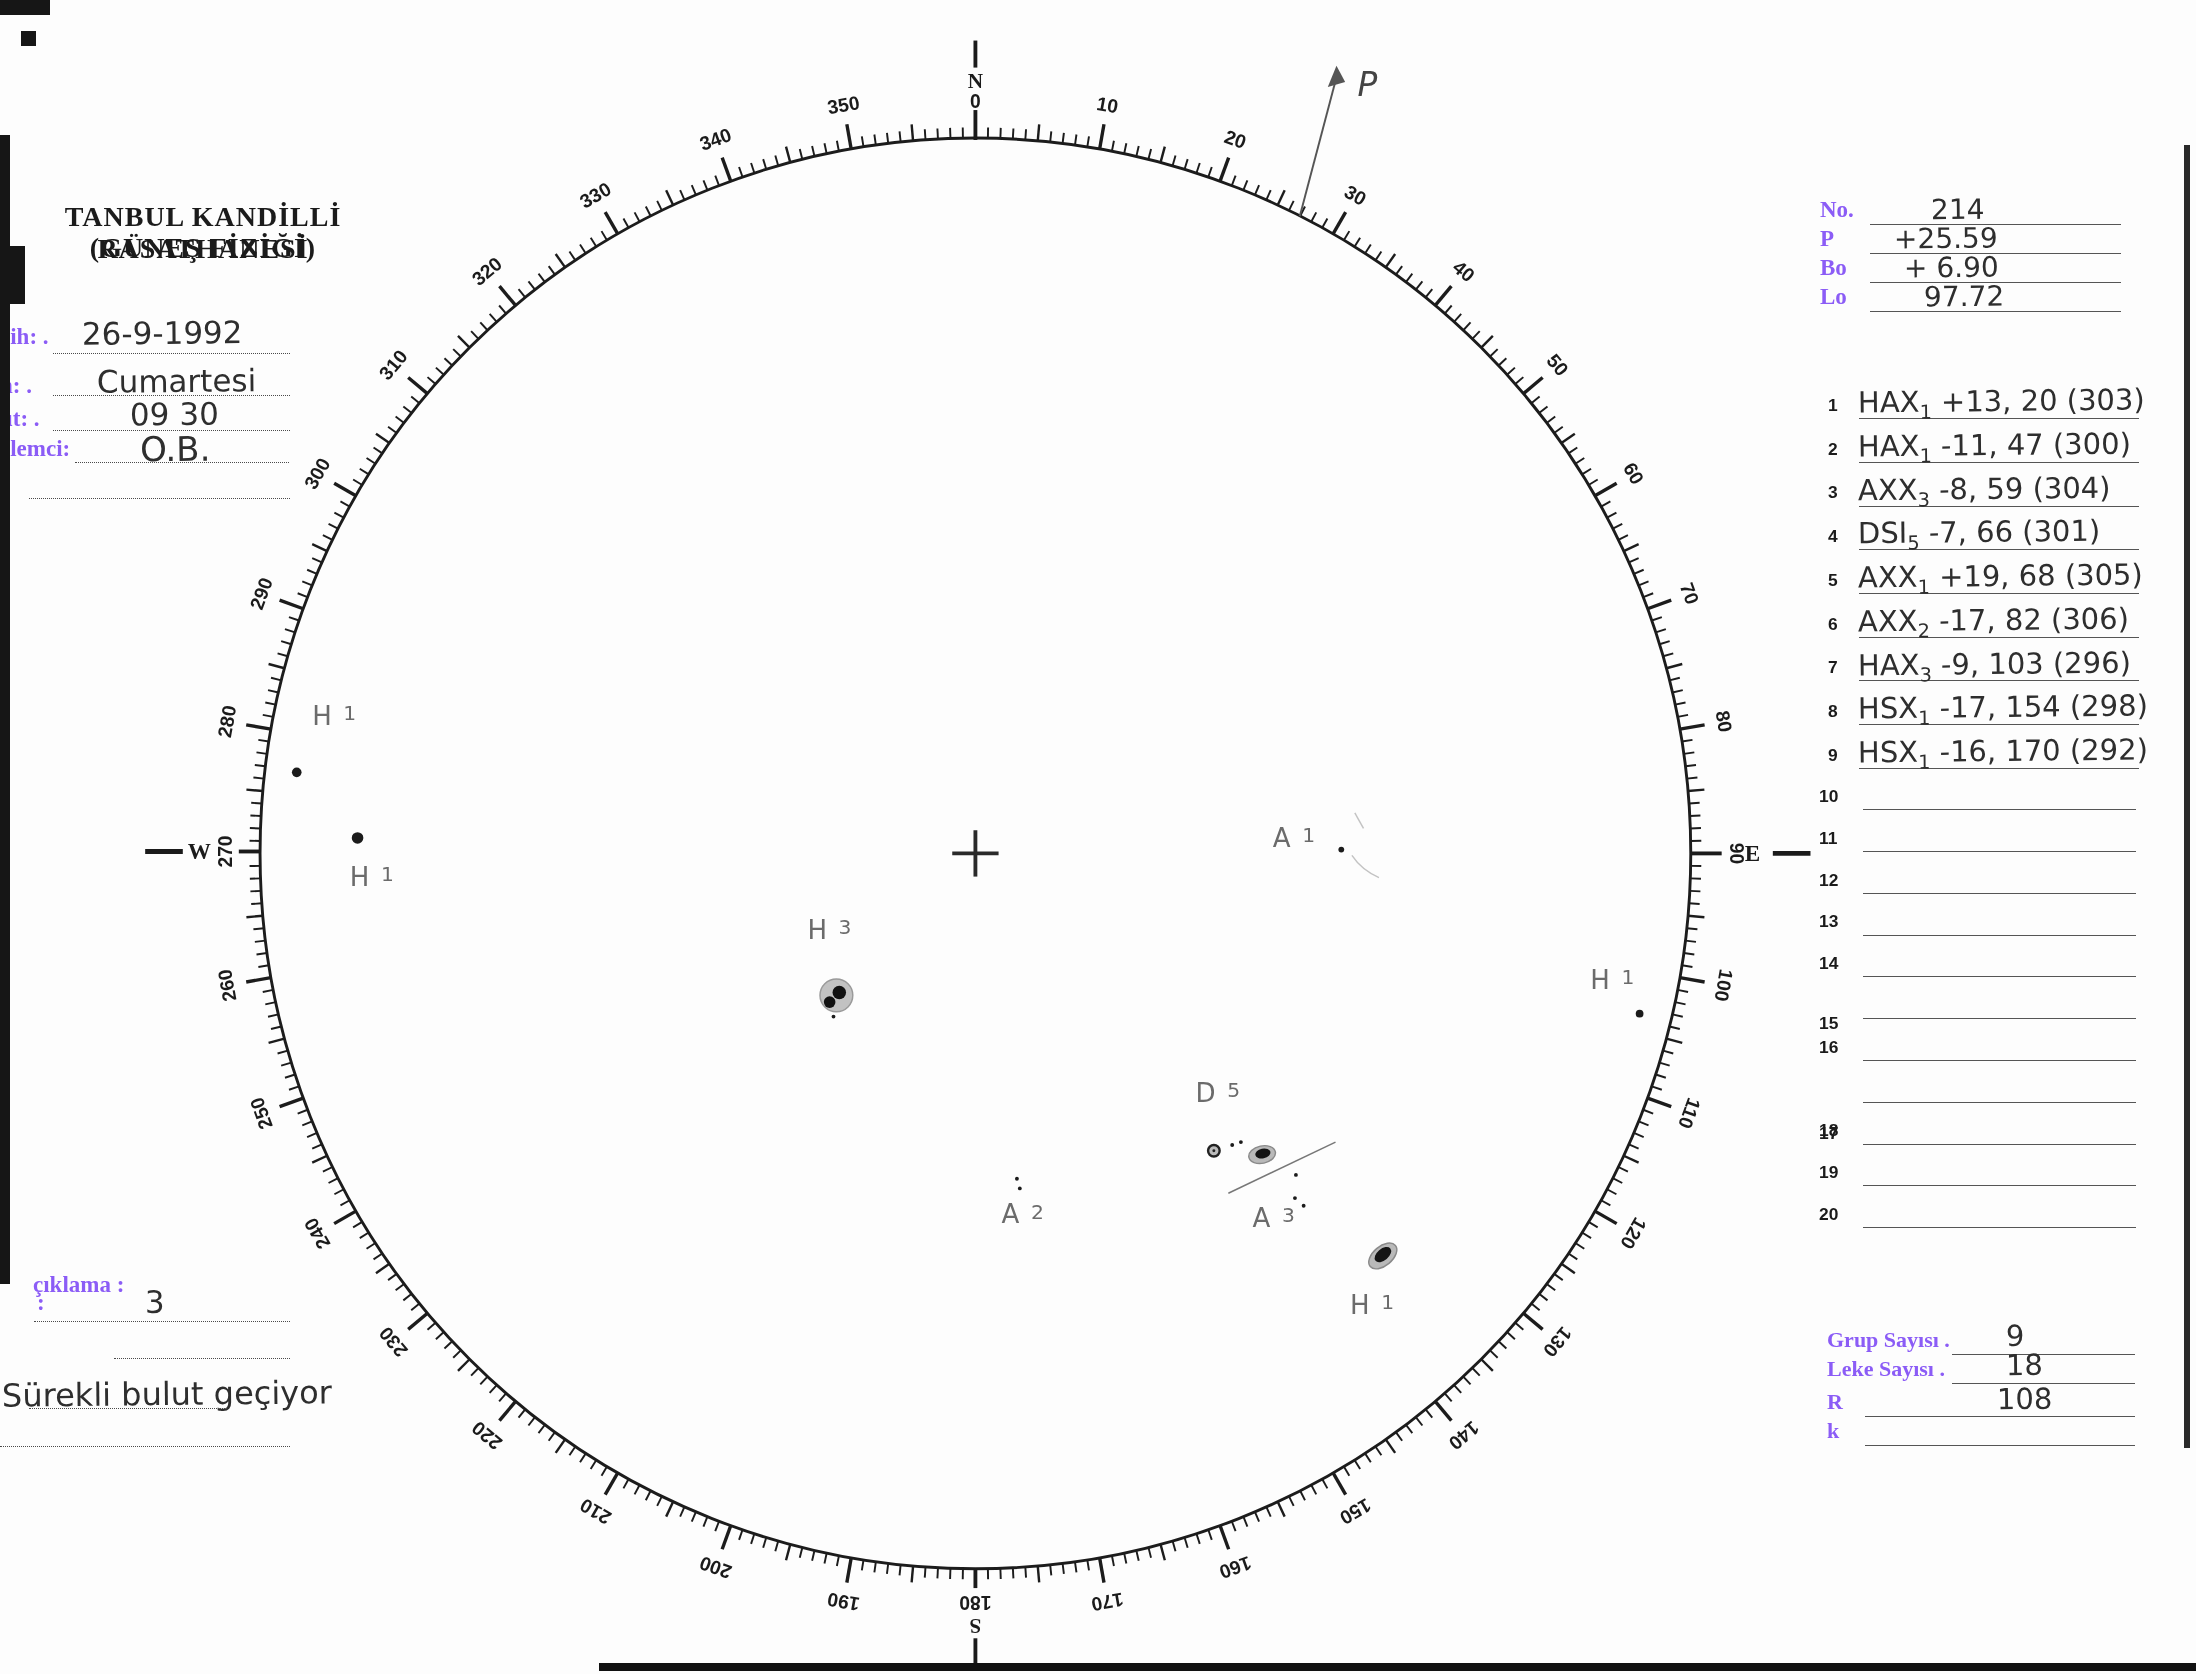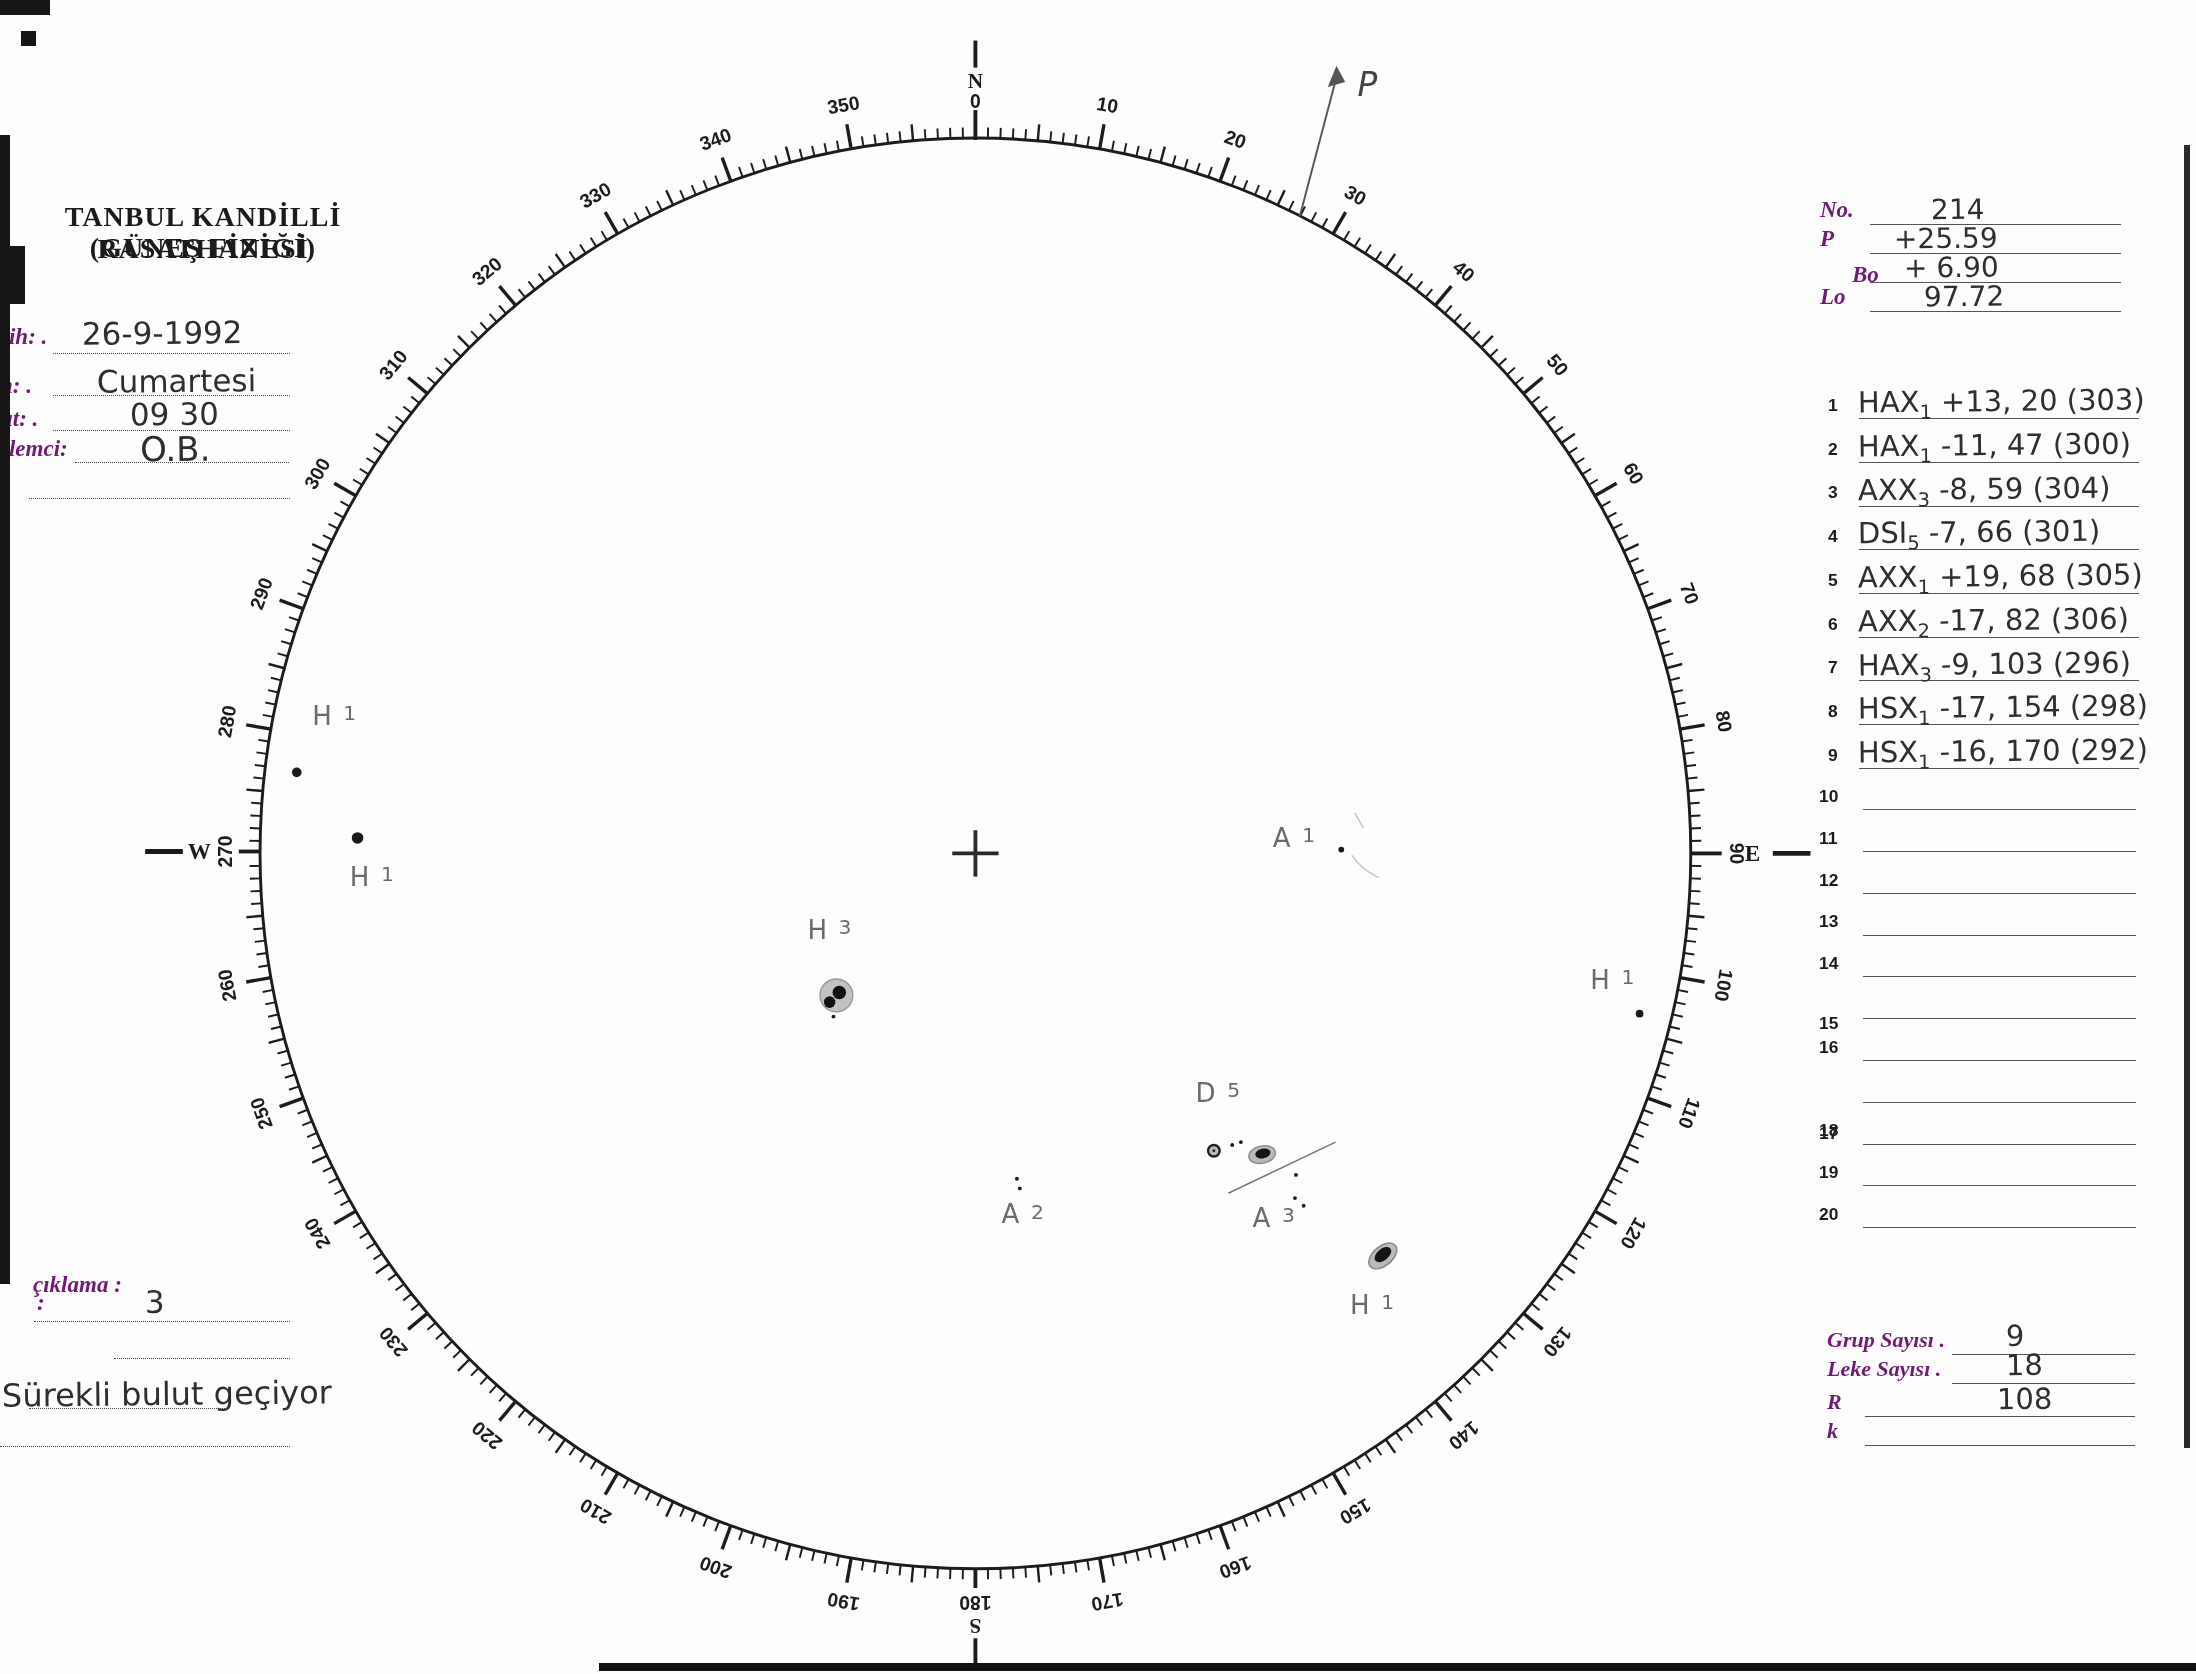--- a/index.html
+++ b/index.html
@@ -2,21 +2,21 @@
 <html><head>
 <meta charset="utf-8">
 <style>
   html,body{margin:0;padding:0;background:#ffffff;}
   .sheet{position:relative;width:2197px;height:1674px;background:#fdfdfd;overflow:hidden;
          font-family:"Liberation Serif",serif;}
   svg{position:absolute;left:0;top:0;}
   .abs{position:absolute;}
   .ptitle{font-family:"Liberation Serif",serif;font-weight:bold;font-size:28px;color:#1b1b1b;
           letter-spacing:1px;text-align:center;width:406px;}
-  .plbl{font-family:"Liberation Serif",serif;font-weight:bold;font-style:italic;font-size:23px;color:#701a75;white-space:nowrap;}
+  .plbl{font-family:"Liberation Serif",serif;font-weight:bold;font-size:23px;color:#8b5cf6;white-space:nowrap;}
   .hw{font-family:"DejaVu Sans",sans-serif;color:#2e2e2e;white-space:nowrap;transform:rotate(-0.6deg);}
   .lnum{font-family:"Liberation Sans",sans-serif;font-weight:bold;font-size:17.4px;color:#1b1b1b;}
   .rule-thin{border-top:1.4px solid #555;height:0;}
   .dots{border-bottom:1.9px dotted #4a4a4a;height:0;}
   .art{background:#161616;}
   sub.hwsub{font-size:19.3px;}
 </style>
 </head>
 <body>
 
@@ -487,21 +487,21 @@
       <div class="abs plbl" style="left:0;top:481px;">:</div>
       <div class="abs dots" style="left:29px;top:498px;width:261px;"></div>
     </div>
   <div id="ephemeris">
       <div class="abs plbl" style="left:1820px;top:197px;">No.</div>
       <div class="abs rule-thin" style="left:1870px;top:224px;width:251px;"></div>
       <div class="abs hw" style="left:1931px;top:193px;font-size:28px;">214</div>
       <div class="abs plbl" style="left:1820px;top:226px;">P</div>
       <div class="abs rule-thin" style="left:1870px;top:253px;width:251px;"></div>
       <div class="abs hw" style="left:1894px;top:222px;font-size:28px;">+25.59</div>
-      <div class="abs plbl" style="left:1820px;top:262px;margin-left:32px;">Bo</div>
+      <div class="abs plbl" style="left:1820px;top:255px;">Bo</div>
       <div class="abs rule-thin" style="left:1870px;top:282px;width:251px;"></div>
       <div class="abs hw" style="left:1904px;top:251px;font-size:28px;">+ 6.90</div>
       <div class="abs plbl" style="left:1820px;top:284px;">Lo</div>
       <div class="abs rule-thin" style="left:1870px;top:311px;width:251px;"></div>
       <div class="abs hw" style="left:1924px;top:280px;font-size:28px;">97.72</div>
     </div>
   <div id="group-list">
       <div class="abs lnum" style="left:1828px;top:395px;">1</div>
       <div class="abs rule-thin" style="left:1859px;top:418px;width:280px;"></div>
       <div class="abs hw" style="left:1858px;top:384px;font-size:29px;"><span>HAX</span><sub class="hwsub">1</sub><span> +13, 20 (303)</span></div>

